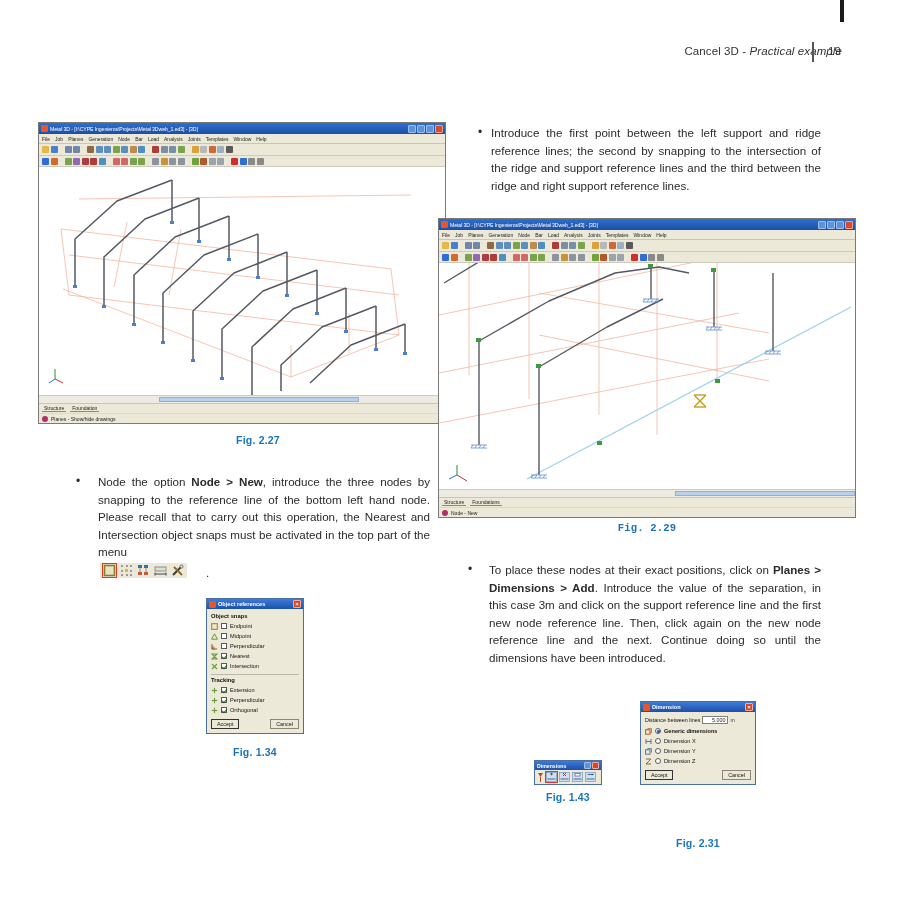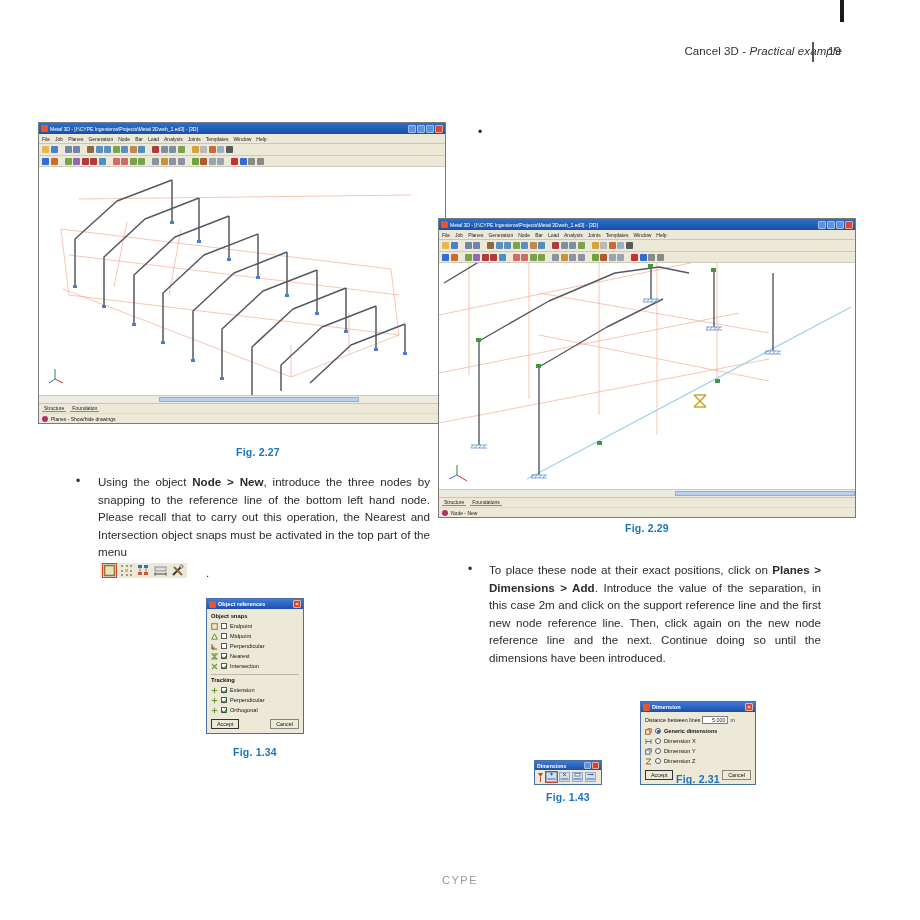--- a/index.html
+++ b/index.html
@@ -273,23 +273,24 @@
     </div>
     <div class="sbar">
       <span class="tab">Structure</span>
       <span class="tab">Foundation</span>
     </div>
     <div class="statline">
       <span class="dot"></span>
       <span>Planes - Show/hide drawings</span>
     </div>
   </div>
-  <div class="caption" style="left:178px;top:446px;width:160px;">Fig. 2.27</div>
+  <div class="caption" style="left:178px;top:434px;width:160px;">Fig. 2.27</div>
 
   <div class="bullet" style="left:478px;top:124px;">•</div>
+  <div class="txt" style="left:491px;top:124px;width:330px;">Introduce the first point between the left support and ridge reference lines; the second by snapping to the intersection of the ridge and support reference lines and the third between the ridge and right support reference lines.</div>
 
   <div class="win" style="left:438px;top:218px;width:418px;height:300px;">
     <div class="tbar">
       <span class="ticon"></span>
       <span class="ttl">Metal 3D - [I:\CYPE Ingenieros\Projects\Metal 3Dweb_1.ed3] - [3D]</span>
       <span class="tbtns">
         <span class="tb"></span>
         <span class="tb"></span>
         <span class="tb"></span>
         <span class="tb close"></span>
@@ -463,25 +464,25 @@
     </div>
     <div class="sbar">
       <span class="tab">Structure</span>
       <span class="tab">Foundations</span>
     </div>
     <div class="statline">
       <span class="dot"></span>
       <span>Node - New</span>
     </div>
   </div>
-  <div class="caption" style="left:567px;top:522px;width:160px;">Fig. 2.29</div>
+  <div class="caption" style="left:567px;top:522px;width:160px;font-family:Liberation Mono, monospace;">Fig. 2.29</div>
 
   <div class="bullet" style="left:76px;top:473px;">•</div>
   <div class="txt" style="left:98px;top:473px;width:332px;">
-    <span>Using the object </span><b>Node &gt; New</b><span>, introduce the three nodes by snapping to the reference line of the bottom left hand node. Please recall that to carry out this operation, the Nearest and Intersection object snaps must be activated in the top part of the menu</span>
+    <span>Node the option </span><b>Node &gt; New</b><span>, introduce the three nodes by snapping to the reference line of the bottom left hand node. Please recall that to carry out this operation, the Nearest and Intersection object snaps must be activated in the top part of the menu</span>
   </div>
 
   <div class="iconstrip" style="left:100px;top:563px;">
     <span class="ib sel">
       <svg width="13" height="13" viewBox="0 0 13 13">
           <rect x="1.5" y="1.5" width="10" height="10" fill="#e8e2c2" stroke="#8a7d2a" stroke-width="1.6"></rect>
         </svg>
     </span>
     <span class="ib">
       <svg width="13" height="13" viewBox="0 0 13 13">
@@ -620,21 +621,21 @@
       <div class="btns">
         <span class="btn focus">Accept</span>
         <span class="btn">Cancel</span>
       </div>
     </div>
   </div>
   <div class="caption" style="left:175px;top:746px;width:160px;">Fig. 1.34</div>
 
   <div class="bullet" style="left:468px;top:561px;">•</div>
   <div class="txt" style="left:489px;top:561px;width:332px;">
-    <span>To place these node at their exact positions, click on </span><b>Planes &gt; Dimensions &gt; Add</b><span>. Introduce the value of the separation, in this case 2m and click on the support reference line and the first new node reference line. Then, click again on the new node reference line and the next. Continue doing so until the dimensions have been introduced.</span>
+    <span>To place these nodes at their exact positions, click on </span><b>Planes &gt; Dimensions &gt; Add</b><span>. Introduce the value of the separation, in this case 3m and click on the support reference line and the first new node reference line. Then, click again on the new node reference line and the next. Continue doing so until the dimensions have been introduced.</span>
   </div>
 
   <div class="mini" style="left:534px;top:760px;width:68px;">
     <div class="mini-t">
       <span class="tx">Dimensions</span>
       <span class="bb">
         <span class="b"></span>
         <span class="b r"></span>
       </span>
     </div>
@@ -733,17 +734,16 @@
         <span class="rb"></span>
         <span class="lb">Dimension Z</span>
       </div>
 
       <div class="btns">
         <span class="btn focus">Accept</span>
         <span class="btn">Cancel</span>
       </div>
     </div>
   </div>
-  <div class="caption" style="left:618px;top:773px;width:160px;">Fig. 2.31</div>
-
-  <div class="footer">CYPE</div>
+  <div class="caption" style="left:618px;top:837px;width:160px;">Fig. 2.31</div>
+
 
 </div>
 
 </body></html>

